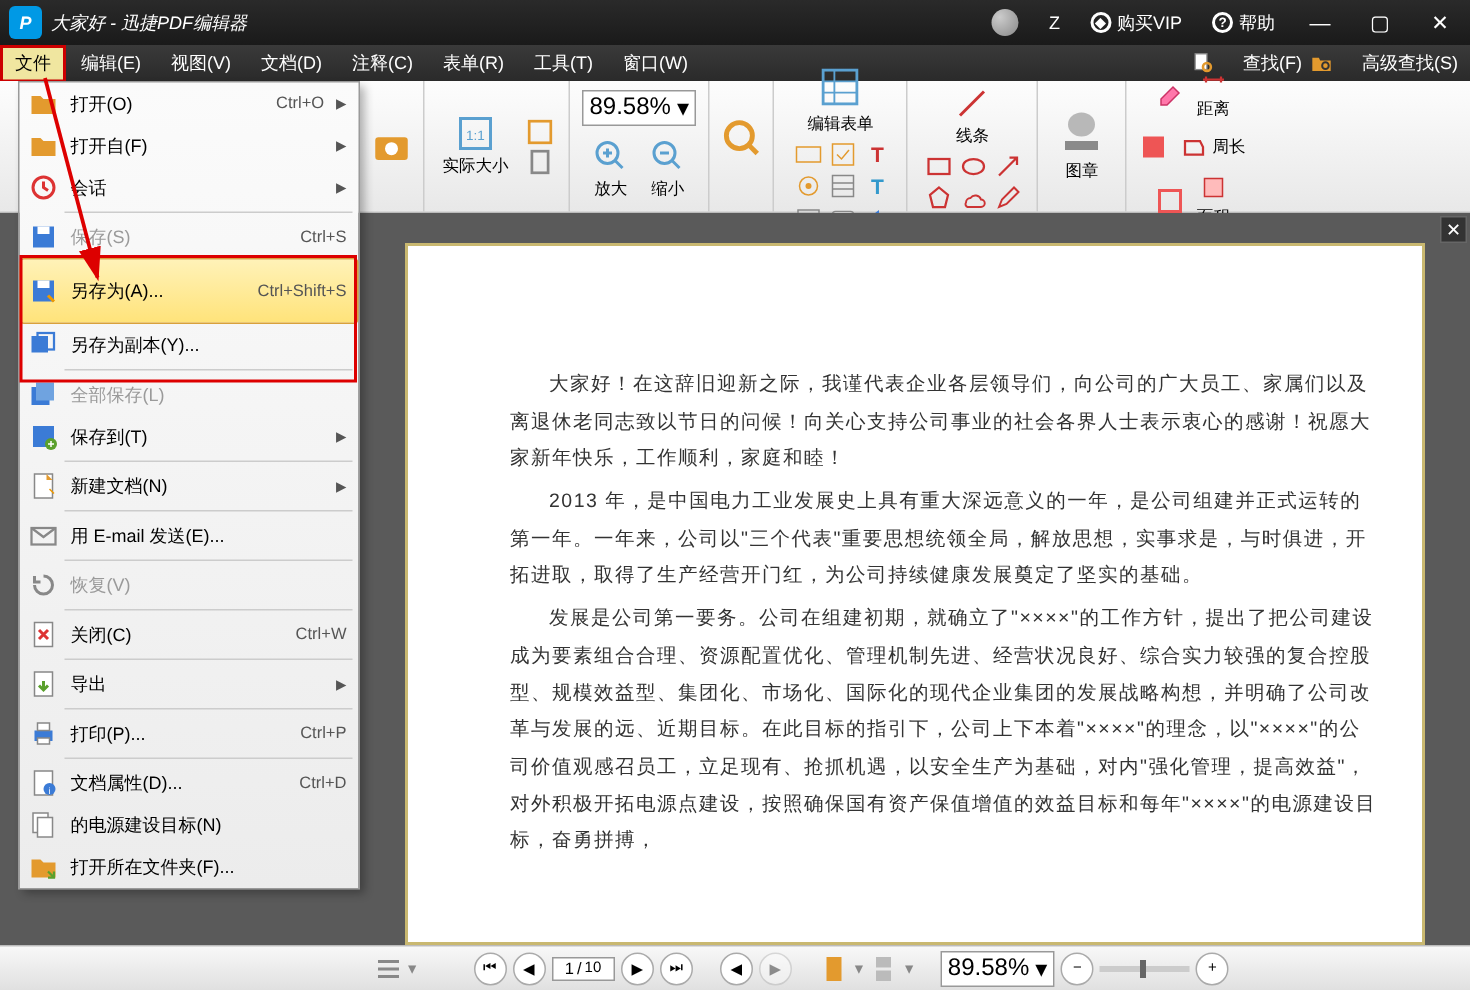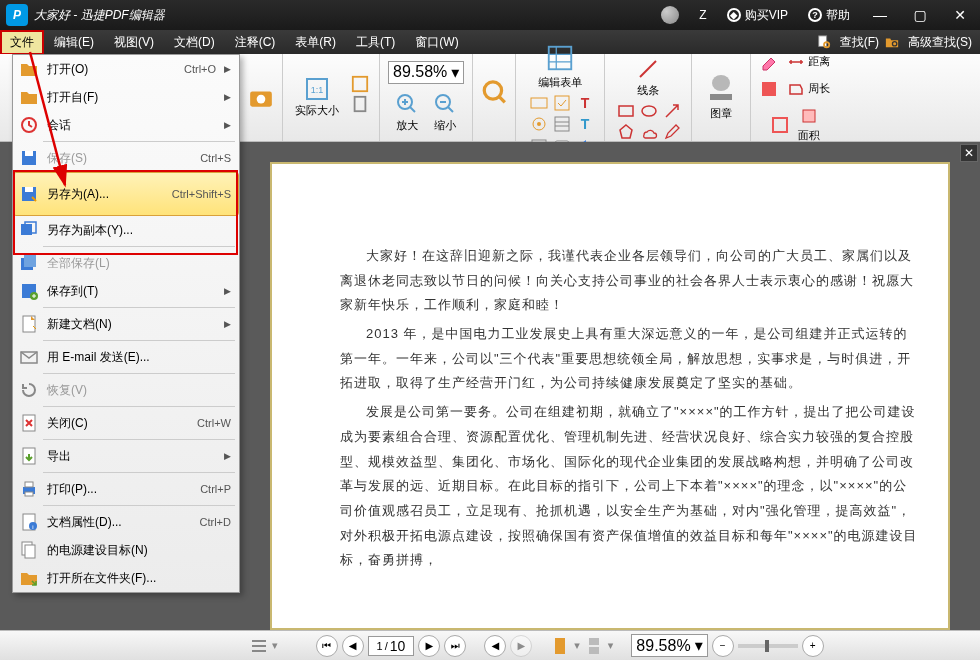--- a/index.html
+++ b/index.html
@@ -12,21 +12,21 @@
     .titlebar .globe { width:18px; height:18px; border-radius:50%; background:radial-gradient(circle at 30% 30%,#ccc,#888); margin:0 10px; }
     .title-item { margin:0 10px; display:flex; align-items:center; gap:4px; }
     .title-item .ico { width:14px; height:14px; border:2px solid #fff; border-radius:50%; display:flex; align-items:center; justify-content:center; font-size:9px; font-weight:bold; }
     .winbtns { display:flex; }
     .winbtn { width:40px; height:30px; display:flex; align-items:center; justify-content:center; color:#fff; font-size:14px; }
     
     .menubar { height:24px; background:linear-gradient(#3a3a3a,#2a2a2a); display:flex; align-items:center; font-size:12px; color:#fff; }
     .menuitem { padding:4px 10px; }
     .menuitem.active { background:#f0e6a0; color:#000; border:2px solid #c00; padding:2px 8px; }
     .menubar .right { margin-left:auto; display:flex; align-items:center; gap:6px; padding-right:8px; }
-    .menubar .right span { display:flex; align-items:center; gap:9px; }
+    .menubar .right span { display:flex; align-items:center; gap:20px; }
     .small-ico { width:14px; height:14px; display:inline-block; }
     
     .toolbar { height:88px; background:linear-gradient(#fdfdfd,#e8e8e8); border-bottom:1px solid #bbb; display:flex; align-items:center; font-size:11px; position:relative; }
     .toolgrp { display:flex; flex-direction:column; align-items:center; padding:4px 8px; border-right:1px solid #ccc; height:100%; justify-content:center; gap:2px; }
     .toolbtn { display:flex; flex-direction:column; align-items:center; gap:2px; padding:2px 4px; }
     .toolbtn .ic { width:24px; height:24px; }
     .zoombox { border:1px solid #999; background:#fff; padding:1px 4px; font-size:16px; display:flex; align-items:center; gap:4px; }
     
     .docarea { position:absolute; top:142px; bottom:30px; left:0; right:0; background:#5a5a5a; display:flex; justify-content:center; padding:20px 0 0 0; }
     .docarea .closebtn { position:absolute; top:2px; right:2px; width:18px; height:18px; background:#333; color:#fff; display:flex; align-items:center; justify-content:center; font-size:12px; border:1px solid #666; }
@@ -105,21 +105,21 @@
 
 <div class="toolbar">
   <div style="width:240px"></div>
   <div class="toolgrp">
     <svg width="26" height="26" viewBox="0 0 24 24">
         <rect x="2" y="6" width="20" height="14" rx="2" class="fill-orange"></rect>
         <circle cx="12" cy="13" r="4" fill="#fff"></circle>
       </svg>
   </div>
   <div class="toolgrp">
-    <div style="display:flex;gap:6px;">
+    <div style="display:flex;gap:6px;align-items:center">
       <div class="toolbtn">
           <svg class="ic" viewBox="0 0 24 24">
             <rect x="2" y="2" width="20" height="20" fill="none" stroke="#5aa0d0" stroke-width="2"></rect>
             <text x="12" y="16" font-size="9" text-anchor="middle" fill="#5aa0d0">1:1</text>
           </svg>
           <span>实际大小</span>
         </div>
       <div style="display:flex;flex-direction:column;gap:2px">
         <svg width="22" height="18" viewBox="0 0 24 20">
             <rect x="4" y="2" width="16" height="16" fill="none" stroke="#e39a2e" stroke-width="2"></rect>
@@ -236,21 +236,21 @@
           <rect x="6" y="20" width="22" height="6" fill="#8a8a8a"></rect>
         </svg>
         <span>图章</span>
       </div>
   </div>
   <div class="toolgrp" style="border-right:none">
     <div style="display:flex;gap:4px;align-items:center">
       <svg width="20" height="20" viewBox="0 0 20 20">
           <path d="M4 14l8-8 4 4-8 8H4z" fill="#f7a" stroke="#c36"></path>
         </svg>
-      <div class="toolbtn" style="flex-direction:row;gap:3px">
+      <div class="toolbtn" style="flex-direction:column;gap:3px">
           <svg width="18" height="18" viewBox="0 0 18 18">
             <path d="M2 9h14M4 7v4M14 7v4" stroke="#c33" stroke-width="1.5"></path>
           </svg>
           <span>距离</span>
         </div>
     </div>
     <div style="display:flex;gap:4px;align-items:center;margin-top:3px">
       <svg width="20" height="20" viewBox="0 0 20 20">
           <rect x="3" y="3" width="14" height="14" fill="#e55"></rect>
         </svg>
@@ -289,21 +289,21 @@
   <svg width="18" height="18" viewBox="0 0 18 18">
       <path d="M2 4h14M2 9h14M2 14h14" stroke="#888" stroke-width="2"></path>
     </svg>
   <span style="color:#888">▾</span>
   <div style="width:30px"></div>
   <div class="navbtn">⏮</div>
   <div class="navbtn">◀</div>
   <div class="pagebox">
       <span>1</span>
       <span>/</span>
-      <span style="font-size:14px;vertical-align:super">10</span>
+      <span style="font-size:10px;vertical-align:super">10</span>
     </div>
   <div class="navbtn">▶</div>
   <div class="navbtn">⏭</div>
   <div style="width:10px"></div>
   <div class="navbtn">◀</div>
   <div class="navbtn" style="opacity:.4">▶</div>
   <div style="width:10px"></div>
   <svg width="20" height="20" viewBox="0 0 20 20">
       <rect x="5" y="2" width="10" height="16" class="fill-orange"></rect>
     </svg>

